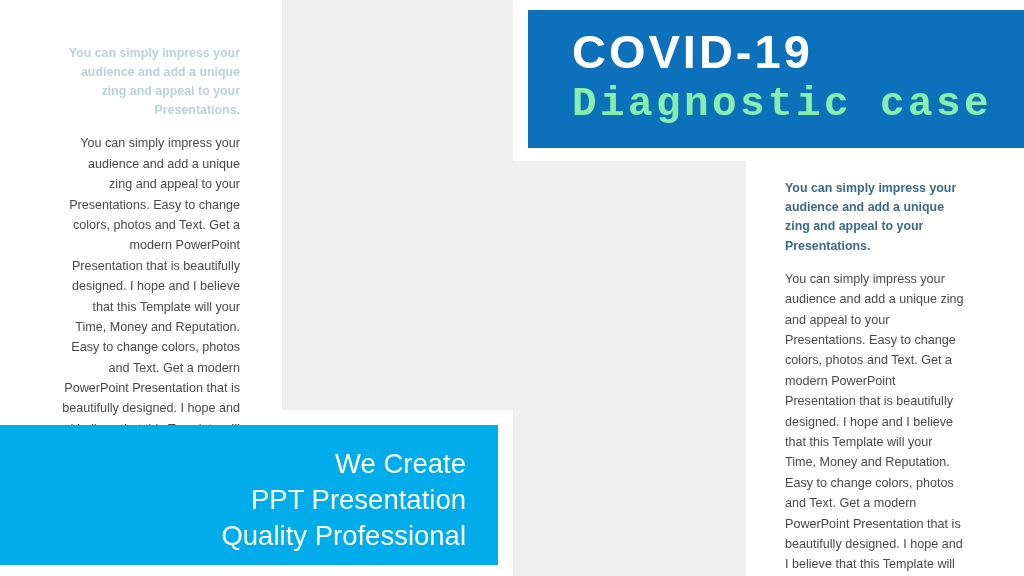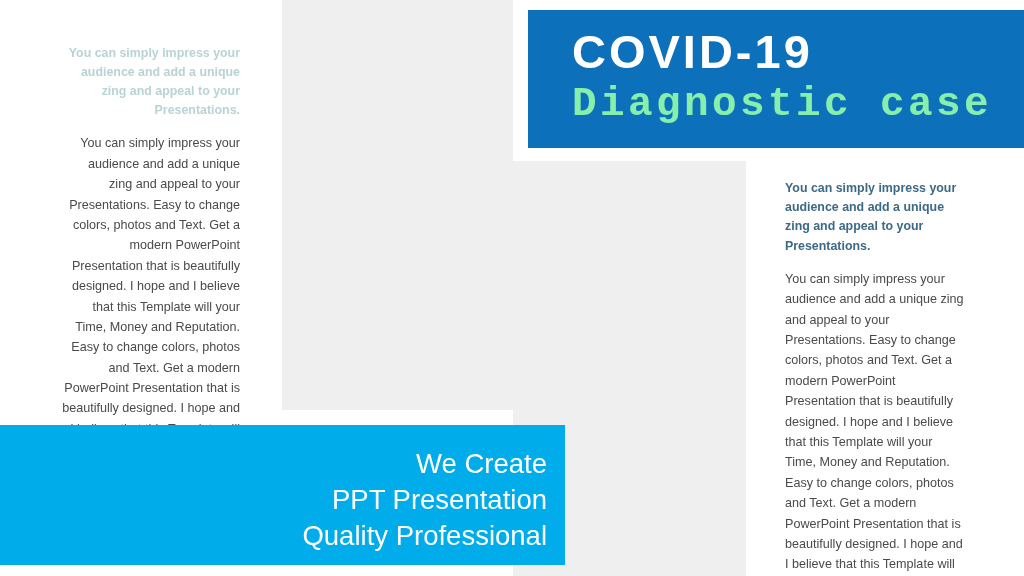--- a/index.html
+++ b/index.html
@@ -105,25 +105,25 @@
     font-size: 12.6px;
     line-height: 1.62;
     margin: 0;
   }
 
   
   .cyan-block {
     position: absolute;
     left: 0px;
     top: 425px;
-    width: 565px;
+    width: 498px;
     height: 140px;
     background: #00ace9;
     box-sizing: border-box;
-    padding: 21px 18px 0 0;
+    padding: 21px 32px 0 0;
     text-align: right;
   }
   .cyan-line {
     color: #ffffff;
     font-size: 27.5px;
     font-weight: normal;
     line-height: 1.31;
     white-space: nowrap;
   }
 </style>

